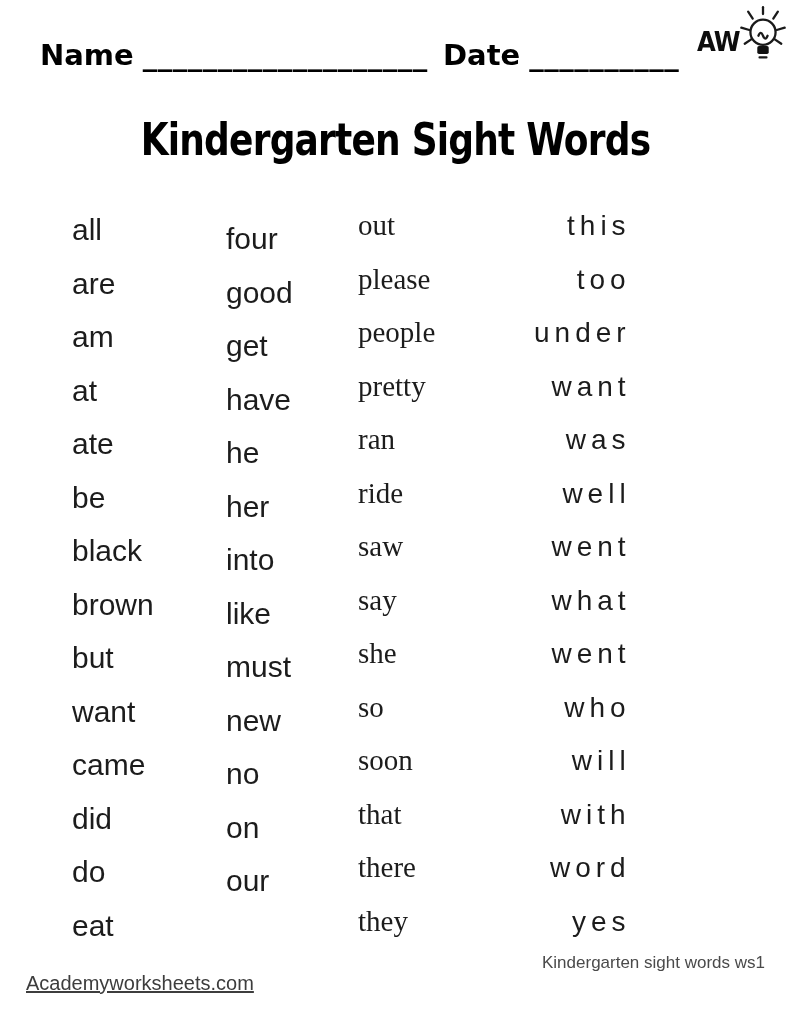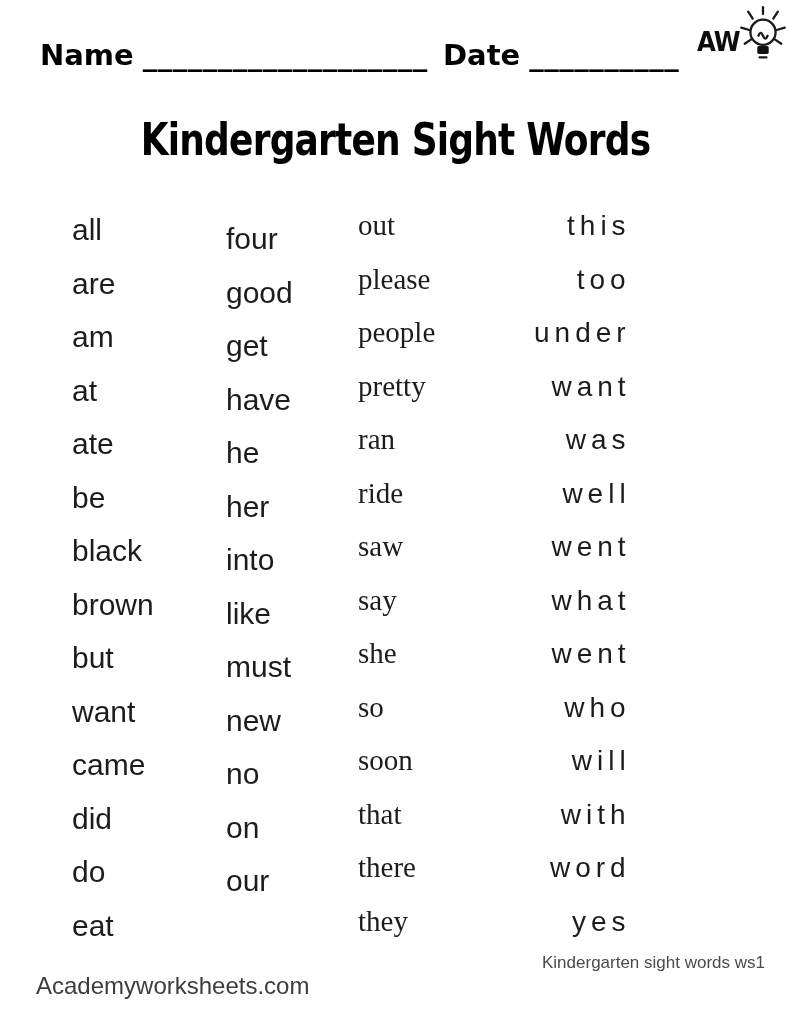--- a/index.html
+++ b/index.html
@@ -85,24 +85,25 @@
   .col-1 { left: 72px;  top: 203px; }
   .col-2 { left: 226px; top: 212px; }
   .col-3 { left: 358px; top: 199px; }
   .col-4 { left: 534px; top: 199px; }
   .col-3 .word { font-family: Liberation Serif, serif; font-size: 29px; }
   .col-4 .word { font-size: 28px; letter-spacing: 5px; text-align: right; }
 
   
   .footer-site {
     position: absolute;
-    left: 36px;
+    left: 26px;
     top: 972px;
-    font-size: 24px;
+    font-size: 20px;
     color: #3d3d3d;
+    text-decoration: underline;
   }
   .footer-label {
     position: absolute;
     right: 26px;
     top: 953px;
     font-size: 17px;
     color: #4a4a4a;
   }
 </style>
 </head>

